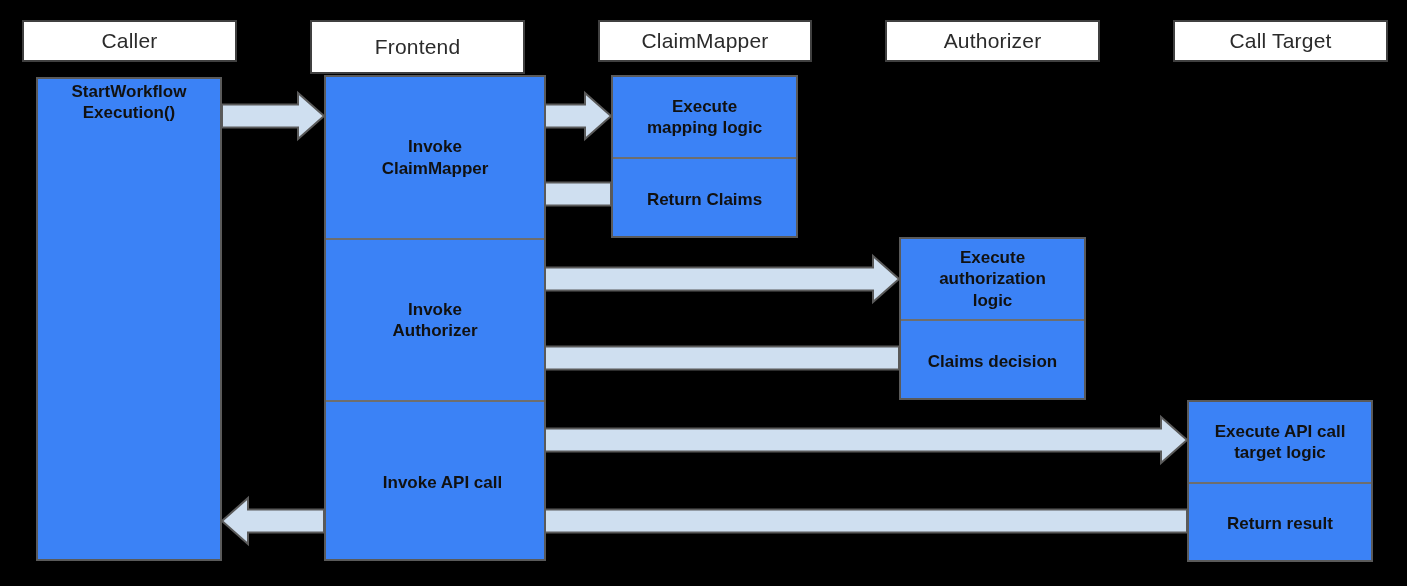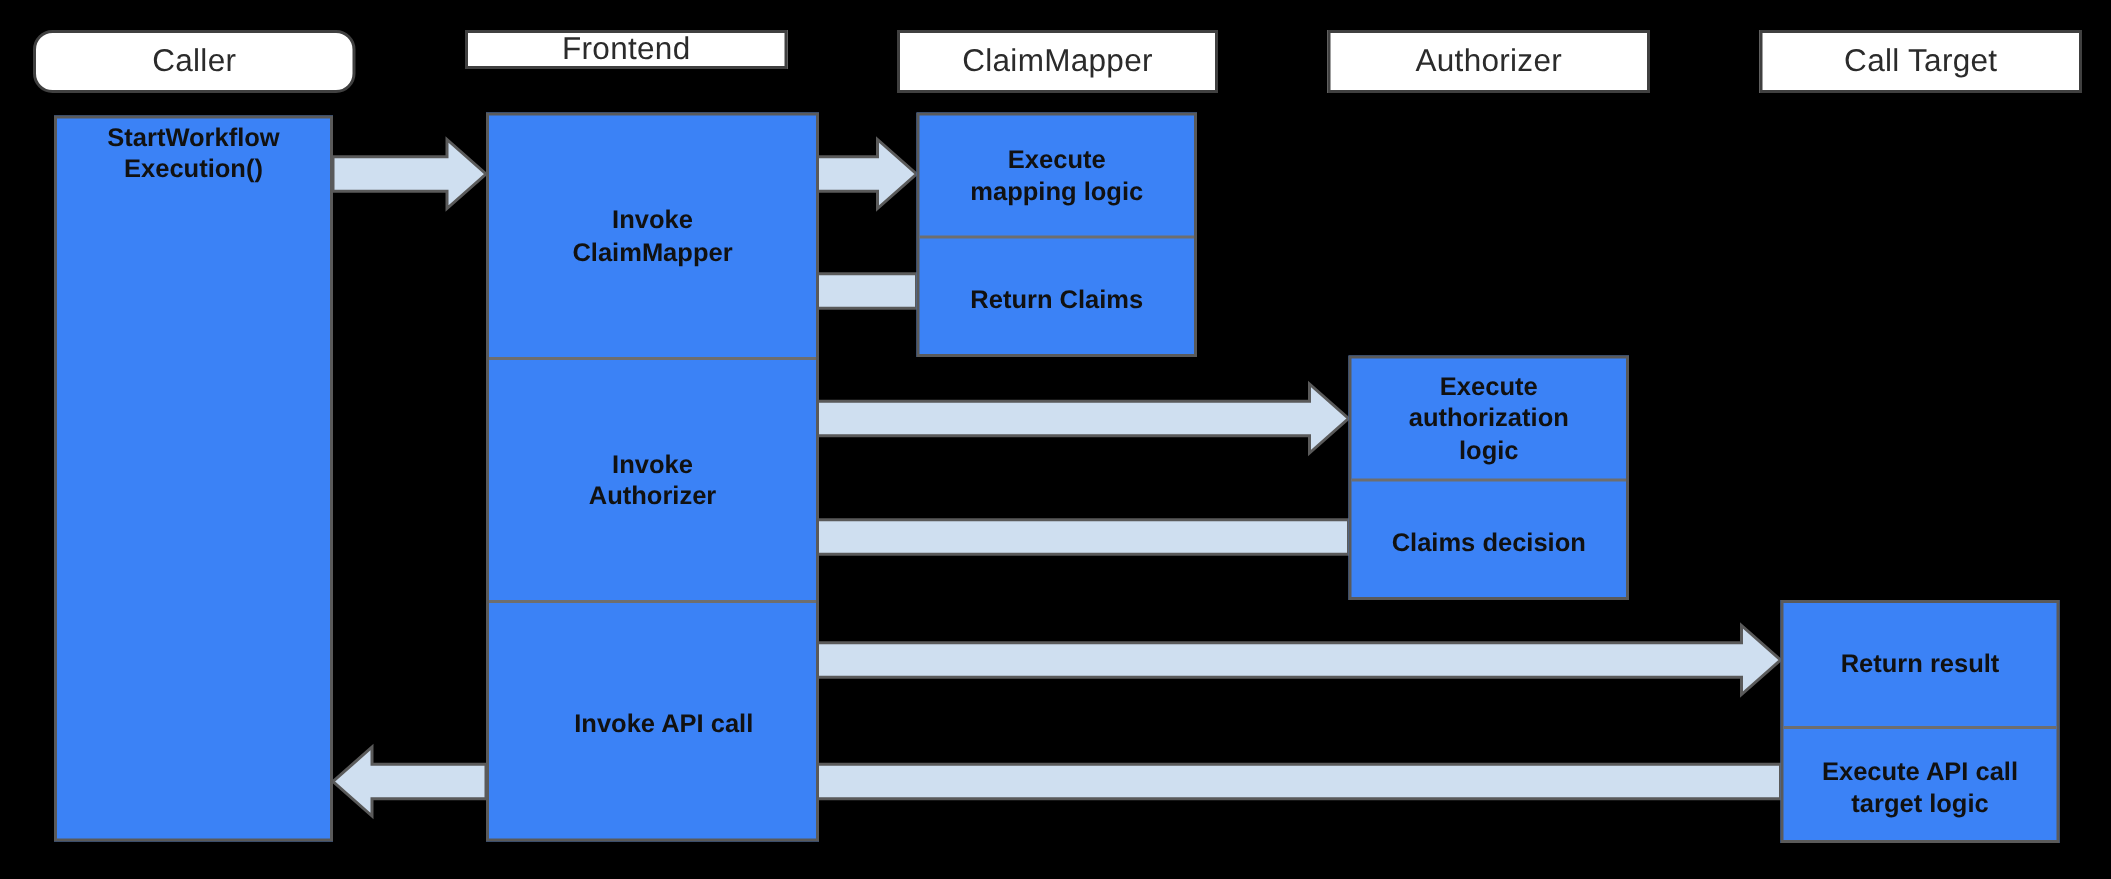--- a/index.html
+++ b/index.html
@@ -68,22 +68,22 @@
   .arrow svg {
     display: block;
     overflow: visible;
   }
 </style>
 </head>
 <body>
 
 <div id="canvas">
   <div id="heads-layer">
-      <div class="lifeline-head" style="left: 22px; top: 20px; width: 215px; height: 42px; border-radius: 13px;">Caller</div>
-      <div class="lifeline-head" style="left: 310px; top: 20px; width: 215px; height: 26px;">Frontend</div>
+      <div class="lifeline-head" style="left: 22px; top: 20px; width: 215px; height: 42px;">Caller</div>
+      <div class="lifeline-head" style="left: 310px; top: 20px; width: 215px; height: 54px;">Frontend</div>
       <div class="lifeline-head" style="left: 598px; top: 20px; width: 214px; height: 42px;">ClaimMapper</div>
       <div class="lifeline-head" style="left: 885px; top: 20px; width: 215px; height: 42px;">Authorizer</div>
       <div class="lifeline-head" style="left: 1173px; top: 20px; width: 215px; height: 42px; text-align: right;">Call Target</div>
     </div>
   <div id="arrows-layer">
       <div class="arrow" style="left: 222px; top: 93px; width: 102px; height: 46px;">
         <svg width="102" height="46" viewBox="0 0 102 46">
           <polygon points="0,11.5 76,11.5 76,0 102,23 76,46 76,34.5 0,34.5" fill="#cfdff0" stroke="#5a5a5a" stroke-width="2" stroke-linejoin="miter"></polygon>
         </svg>
       </div>
@@ -134,17 +134,17 @@
       </div>
       <div class="activation" style="left: 611px; top: 75px; width: 187px; height: 163px;">
         <div class="act-seg" style="height: 80px; flex: 0 0 80px;">Execute<br>mapping logic</div>
         <div class="act-seg" style="height: 83px; flex: 0 0 83px;">Return Claims</div>
       </div>
       <div class="activation" style="left: 899px; top: 237px; width: 187px; height: 163px;">
         <div class="act-seg" style="height: 80px; flex: 0 0 80px;">Execute<br>authorization<br>logic</div>
         <div class="act-seg" style="height: 83px; flex: 0 0 83px;">Claims decision</div>
       </div>
       <div class="activation" style="left: 1187px; top: 400px; width: 186px; height: 162px;">
+        <div class="act-seg" style="height: 80px; flex: 0 0 80px;">Execute API call<br>target logic</div>
         <div class="act-seg" style="height: 82px; flex: 0 0 82px;">Return result</div>
-        <div class="act-seg" style="height: 80px; flex: 0 0 80px;">Execute API call<br>target logic</div>
       </div>
     </div>
 </div>
 
 </body></html>

